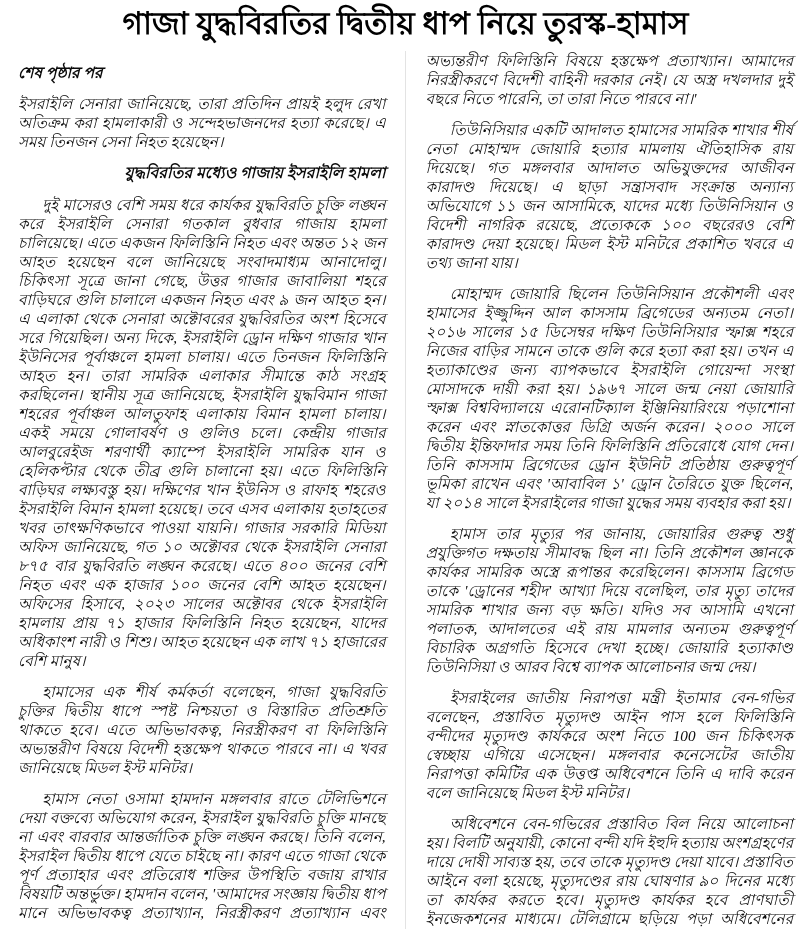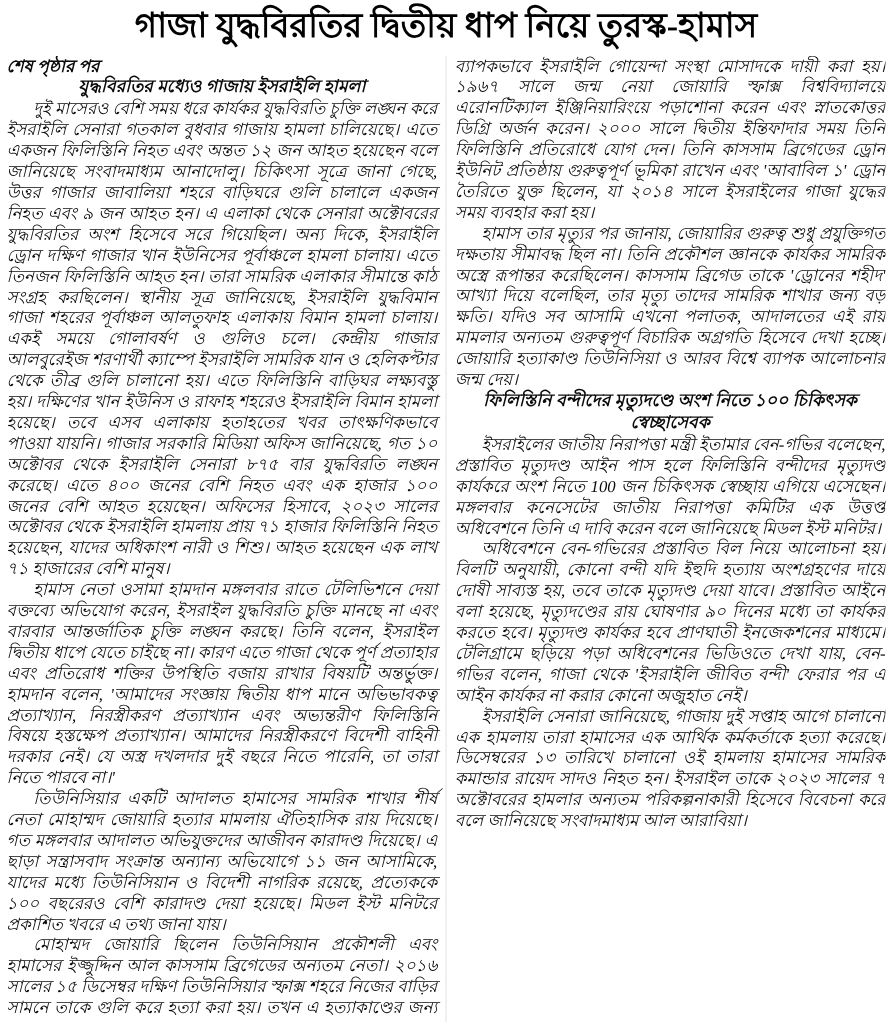--- a/index.html
+++ b/index.html
@@ -30,55 +30,56 @@
     overflow: hidden;
     column-count: 2;
     column-gap: 16px;
     column-fill: auto;
     column-rule: 1px solid #e3e3e3;
     font-size: 15.2px;
     line-height: 19px;
     text-align: justify;
   }
   .article-body p, .article-body h2 {
-    margin: 0;
+    margin: 12px;
     padding: 0;
     font-style: italic;
   }
   .label {
     font-weight: bold;
     font-style: italic;
     text-align: left;
     font-size: 15.5px;
   }
   .p {
     text-indent: 1.6em;
   }
   .p-flush {
     text-indent: 0;
   }
   .h {
     font-weight: bold;
     font-size: 15.8px;
-    text-align: center;
+    text-align: right;
     padding-left: 1.1em;
     line-height: 20px;
   }
 </style>
 </head>
 <body>
 
 <div class="page">
   <h1 class="headline">গাজা যুদ্ধবিরতির দ্বিতীয় ধাপ নিয়ে তুরস্ক-হামাস</h1>
   <div class="article-body">
       <p class="label">শেষ পৃষ্ঠার পর</p>
+      <p class="p-flush">ইসরাইলি সেনারা জানিয়েছে, তারা প্রতিদিন প্রায়ই হলুদ রেখা অতিক্রম করা হামলাকারী ও সন্দেহভাজনদের হত্যা করেছে। এ সময় তিনজন সেনা নিহত হয়েছেন।</p>
       <h2 class="h">যুদ্ধবিরতির মধ্যেও গাজায় ইসরাইলি হামলা</h2>
       <p class="p">দুই মাসেরও বেশি সময় ধরে কার্যকর যুদ্ধবিরতি চুক্তি লঙ্ঘন করে ইসরাইলি সেনারা গতকাল বুধবার গাজায় হামলা চালিয়েছে। এতে একজন ফিলিস্তিনি নিহত এবং অন্তত ১২ জন আহত হয়েছেন বলে জানিয়েছে সংবাদমাধ্যম আনাদোলু। চিকিৎসা সূত্রে জানা গেছে, উত্তর গাজার জাবালিয়া শহরে বাড়িঘরে গুলি চালালে একজন নিহত এবং ৯ জন আহত হন। এ এলাকা থেকে সেনারা অক্টোবরের যুদ্ধবিরতির অংশ হিসেবে সরে গিয়েছিল। অন্য দিকে, ইসরাইলি ড্রোন দক্ষিণ গাজার খান ইউনিসের পূর্বাঞ্চলে হামলা চালায়। এতে তিনজন ফিলিস্তিনি আহত হন। তারা সামরিক এলাকার সীমান্তে কাঠ সংগ্রহ করছিলেন। স্থানীয় সূত্র জানিয়েছে, ইসরাইলি যুদ্ধবিমান গাজা শহরের পূর্বাঞ্চল আলতুফাহ এলাকায় বিমান হামলা চালায়। একই সময়ে গোলাবর্ষণ ও গুলিও চলে। কেন্দ্রীয় গাজার আলবুরেইজ শরণার্থী ক্যাম্পে ইসরাইলি সামরিক যান ও হেলিকপ্টার থেকে তীব্র গুলি চালানো হয়। এতে ফিলিস্তিনি বাড়িঘর লক্ষ্যবস্তু হয়। দক্ষিণের খান ইউনিস ও রাফাহ শহরেও ইসরাইলি বিমান হামলা হয়েছে। তবে এসব এলাকায় হতাহতের খবর তাৎক্ষণিকভাবে পাওয়া যায়নি। গাজার সরকারি মিডিয়া অফিস জানিয়েছে, গত ১০ অক্টোবর থেকে ইসরাইলি সেনারা ৮৭৫ বার যুদ্ধবিরতি লঙ্ঘন করেছে। এতে ৪০০ জনের বেশি নিহত এবং এক হাজার ১০০ জনের বেশি আহত হয়েছেন। অফিসের হিসাবে, ২০২৩ সালের অক্টোবর থেকে ইসরাইলি হামলায় প্রায় ৭১ হাজার ফিলিস্তিনি নিহত হয়েছেন, যাদের অধিকাংশ নারী ও শিশু। আহত হয়েছেন এক লাখ ৭১ হাজারের বেশি মানুষ।</p>
+      <p class="p">হামাসের এক শীর্ষ কর্মকর্তা বলেছেন, গাজা যুদ্ধবিরতি চুক্তির দ্বিতীয় ধাপে স্পষ্ট নিশ্চয়তা ও বিস্তারিত প্রতিশ্রুতি থাকতে হবে। এতে অভিভাবকত্ব, নিরস্ত্রীকরণ বা ফিলিস্তিনি অভ্যন্তরীণ বিষয়ে বিদেশী হস্তক্ষেপ থাকতে পারবে না। এ খবর জানিয়েছে মিডল ইস্ট মনিটর।</p>
       <p class="p">হামাস নেতা ওসামা হামদান মঙ্গলবার রাতে টেলিভিশনে দেয়া বক্তব্যে অভিযোগ করেন, ইসরাইল যুদ্ধবিরতি চুক্তি মানছে না এবং বারবার আন্তর্জাতিক চুক্তি লঙ্ঘন করছে। তিনি বলেন, ইসরাইল দ্বিতীয় ধাপে যেতে চাইছে না। কারণ এতে গাজা থেকে পূর্ণ প্রত্যাহার এবং প্রতিরোধ শক্তির উপস্থিতি বজায় রাখার বিষয়টি অন্তর্ভুক্ত। হামদান বলেন, 'আমাদের সংজ্ঞায় দ্বিতীয় ধাপ মানে অভিভাবকত্ব প্রত্যাখ্যান, নিরস্ত্রীকরণ প্রত্যাখ্যান এবং অভ্যন্তরীণ ফিলিস্তিনি বিষয়ে হস্তক্ষেপ প্রত্যাখ্যান। আমাদের নিরস্ত্রীকরণে বিদেশী বাহিনী দরকার নেই। যে অস্ত্র দখলদার দুই বছরে নিতে পারেনি, তা তারা নিতে পারবে না।'</p>
       <p class="p">তিউনিসিয়ার একটি আদালত হামাসের সামরিক শাখার শীর্ষ নেতা মোহাম্মদ জোয়ারি হত্যার মামলায় ঐতিহাসিক রায় দিয়েছে। গত মঙ্গলবার আদালত অভিযুক্তদের আজীবন কারাদণ্ড দিয়েছে। এ ছাড়া সন্ত্রাসবাদ সংক্রান্ত অন্যান্য অভিযোগে ১১ জন আসামিকে, যাদের মধ্যে তিউনিসিয়ান ও বিদেশী নাগরিক রয়েছে, প্রত্যেককে ১০০ বছরেরও বেশি কারাদণ্ড দেয়া হয়েছে। মিডল ইস্ট মনিটরে প্রকাশিত খবরে এ তথ্য জানা যায়।</p>
       <p class="p">মোহাম্মদ জোয়ারি ছিলেন তিউনিসিয়ান প্রকৌশলী এবং হামাসের ইজ্জুদ্দিন আল কাসসাম ব্রিগেডের অন্যতম নেতা। ২০১৬ সালের ১৫ ডিসেম্বর দক্ষিণ তিউনিসিয়ার স্ফাক্স শহরে নিজের বাড়ির সামনে তাকে গুলি করে হত্যা করা হয়। তখন এ হত্যাকাণ্ডের জন্য ব্যাপকভাবে ইসরাইলি গোয়েন্দা সংস্থা মোসাদকে দায়ী করা হয়। ১৯৬৭ সালে জন্ম নেয়া জোয়ারি স্ফাক্স বিশ্ববিদ্যালয়ে এরোনটিক্যাল ইঞ্জিনিয়ারিংয়ে পড়াশোনা করেন এবং স্নাতকোত্তর ডিগ্রি অর্জন করেন। ২০০০ সালে দ্বিতীয় ইন্তিফাদার সময় তিনি ফিলিস্তিনি প্রতিরোধে যোগ দেন। তিনি কাসসাম ব্রিগেডের ড্রোন ইউনিট প্রতিষ্ঠায় গুরুত্বপূর্ণ ভূমিকা রাখেন এবং 'আবাবিল ১' ড্রোন তৈরিতে যুক্ত ছিলেন, যা ২০১৪ সালে ইসরাইলের গাজা যুদ্ধের সময় ব্যবহার করা হয়।</p>
       <p class="p">হামাস তার মৃত্যুর পর জানায়, জোয়ারির গুরুত্ব শুধু প্রযুক্তিগত দক্ষতায় সীমাবদ্ধ ছিল না। তিনি প্রকৌশল জ্ঞানকে কার্যকর সামরিক অস্ত্রে রূপান্তর করেছিলেন। কাসসাম ব্রিগেড তাকে 'ড্রোনের শহীদ' আখ্যা দিয়ে বলেছিল, তার মৃত্যু তাদের সামরিক শাখার জন্য বড় ক্ষতি। যদিও সব আসামি এখনো পলাতক, আদালতের এই রায় মামলার অন্যতম গুরুত্বপূর্ণ বিচারিক অগ্রগতি হিসেবে দেখা হচ্ছে। জোয়ারি হত্যাকাণ্ড তিউনিসিয়া ও আরব বিশ্বে ব্যাপক আলোচনার জন্ম দেয়।</p>
-      <h2 class="h">ফিলিস্তিনি বন্দীদের মৃত্যুদণ্ডে অংশ নিতে ১০০ চিকিৎসক স্বেচ্ছাসেবক</h2>
       <p class="p">ইসরাইলের জাতীয় নিরাপত্তা মন্ত্রী ইতামার বেন-গভির বলেছেন, প্রস্তাবিত মৃত্যুদণ্ড আইন পাস হলে ফিলিস্তিনি বন্দীদের মৃত্যুদণ্ড কার্যকরে অংশ নিতে 100 জন চিকিৎসক স্বেচ্ছায় এগিয়ে এসেছেন। মঙ্গলবার কনেসেটের জাতীয় নিরাপত্তা কমিটির এক উত্তপ্ত অধিবেশনে তিনি এ দাবি করেন বলে জানিয়েছে মিডল ইস্ট মনিটর।</p>
       <p class="p">অধিবেশনে বেন-গভিরের প্রস্তাবিত বিল নিয়ে আলোচনা হয়। বিলটি অনুযায়ী, কোনো বন্দী যদি ইহুদি হত্যায় অংশগ্রহণের দায়ে দোষী সাব্যস্ত হয়, তবে তাকে মৃত্যুদণ্ড দেয়া যাবে। প্রস্তাবিত আইনে বলা হয়েছে, মৃত্যুদণ্ডের রায় ঘোষণার ৯০ দিনের মধ্যে তা কার্যকর করতে হবে। মৃত্যুদণ্ড কার্যকর হবে প্রাণঘাতী ইনজেকশনের মাধ্যমে। টেলিগ্রামে ছড়িয়ে পড়া অধিবেশনের ভিডিওতে দেখা যায়, বেন-গভির বলেন, গাজা থেকে 'ইসরাইলি জীবিত বন্দী' ফেরার পর এ আইন কার্যকর না করার কোনো অজুহাত নেই।</p>
       <p class="p">ইসরাইলি সেনারা জানিয়েছে, গাজায় দুই সপ্তাহ আগে চালানো এক হামলায় তারা হামাসের এক আর্থিক কর্মকর্তাকে হত্যা করেছে। ডিসেম্বরের ১৩ তারিখে চালানো ওই হামলায় হামাসের সামরিক কমান্ডার রায়েদ সাদও নিহত হন। ইসরাইল তাকে ২০২৩ সালের ৭ অক্টোবরের হামলার অন্যতম পরিকল্পনাকারী হিসেবে বিবেচনা করে বলে জানিয়েছে সংবাদমাধ্যম আল আরাবিয়া।</p>
     </div>
 </div>
 
 </body></html>

